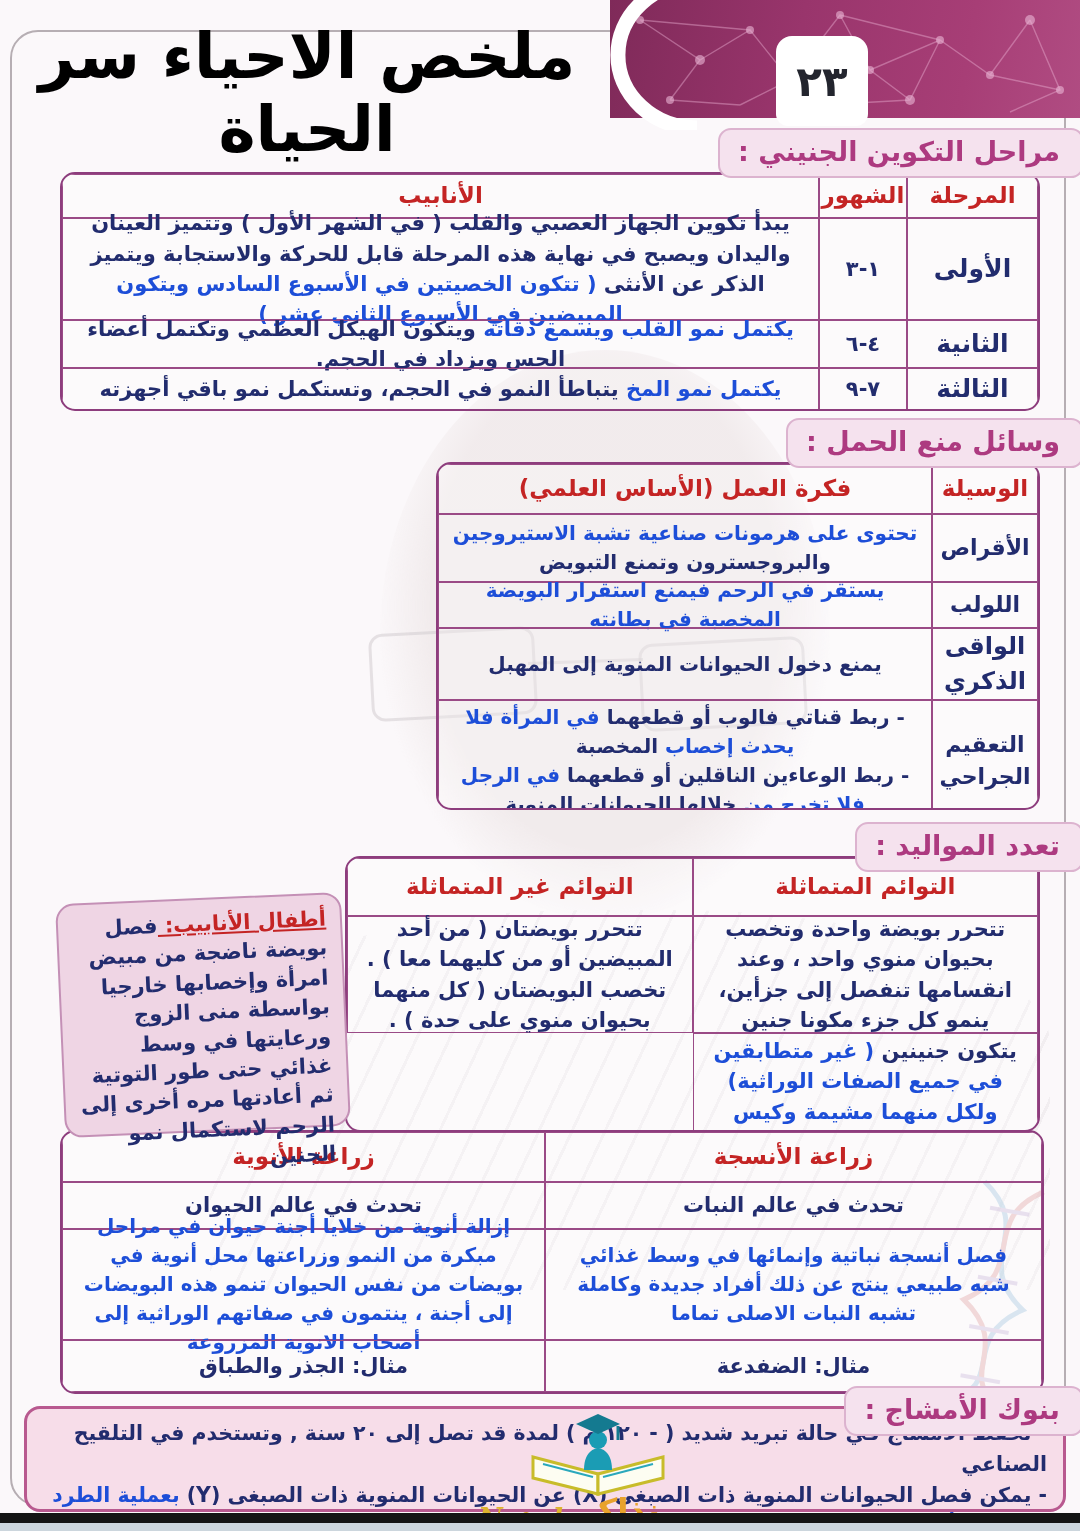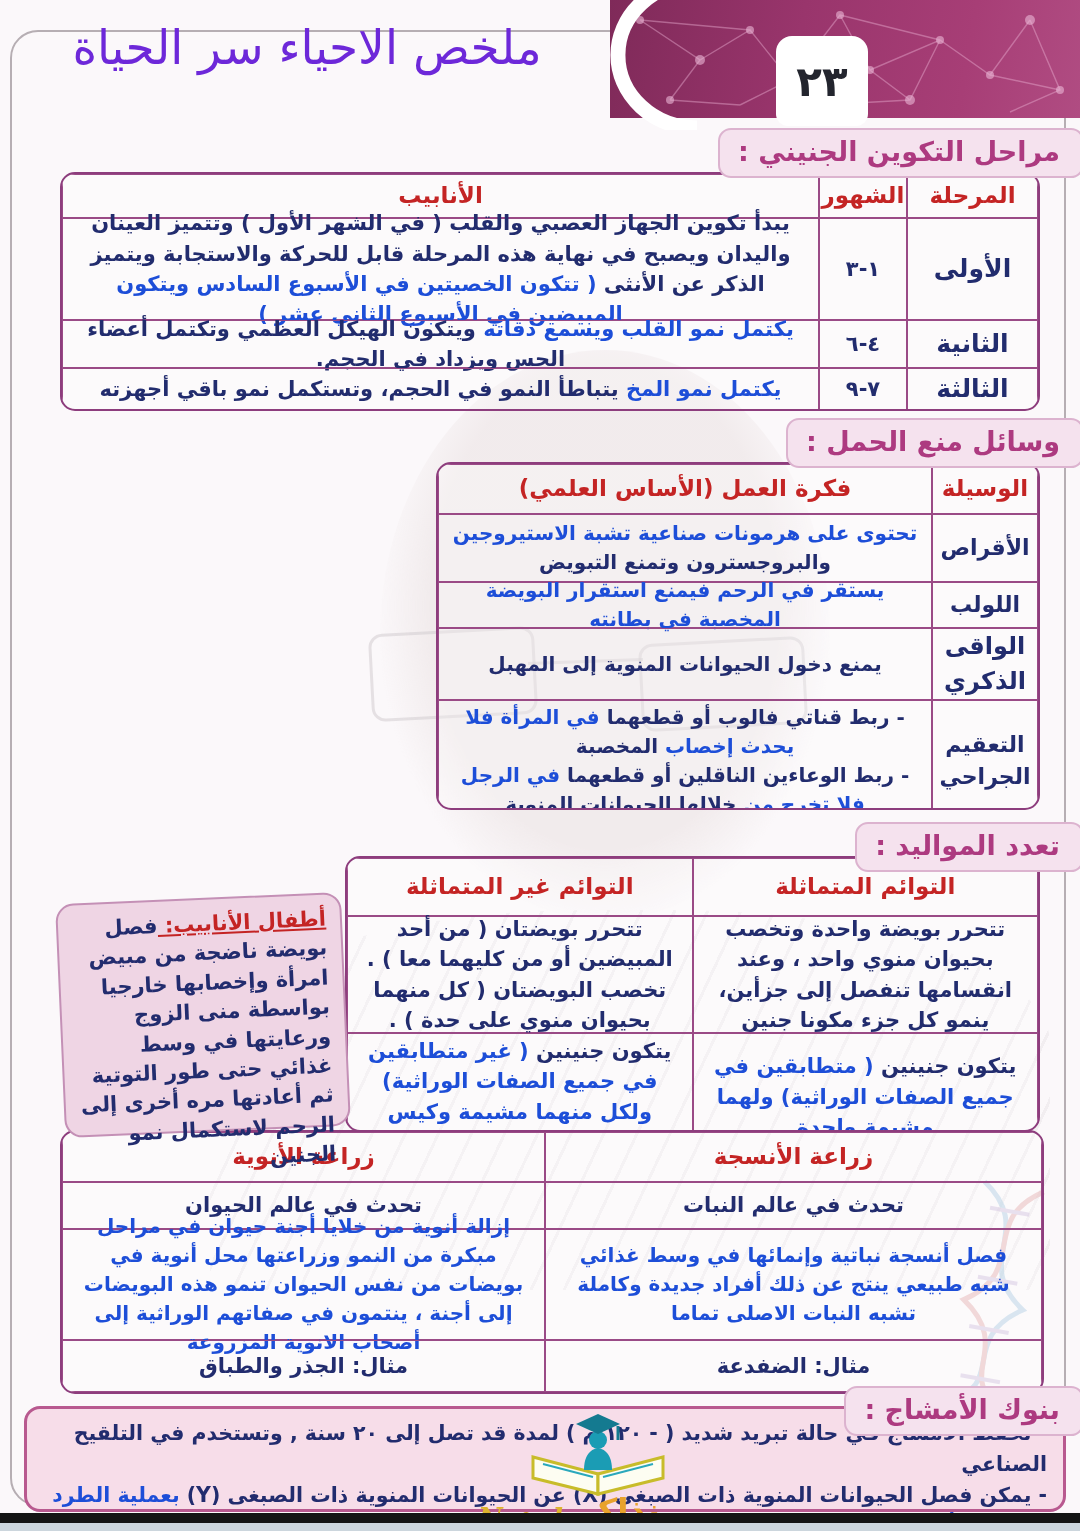--- a/index.html
+++ b/index.html
@@ -4,21 +4,21 @@
 <style>
   html,body{margin:0;padding:0;}
   body{font-family:"DejaVu Sans",sans-serif;background:#e8e8e8;}
   #page{position:relative;width:1080px;height:1531px;background:#fbf8fa;overflow:hidden;}
 
   
   .banner{position:absolute;left:610px;top:0;width:470px;height:118px;
     background:linear-gradient(100deg,#7f2a59 0%,#99356c 40%,#a73e76 75%,#b04c82 100%);}
   .paren-svg{position:absolute;left:585px;top:-10px;}
   .page-title{position:absolute;left:4px;top:20px;width:606px;text-align:center;
-    font-size:47px;font-weight:400;color:#6d28d9;direction:rtl;letter-spacing:0;}
+    font-size:63px;font-weight:700;color:#000000;direction:rtl;letter-spacing:0;}
   .page-tab{position:absolute;left:776px;top:36px;width:92px;height:90px;background:#ffffff;
     border-radius:16px 16px 12px 12px;display:flex;align-items:center;justify-content:center;}
   .page-tab span{font-size:42px;font-weight:800;color:#23252e;}
 
   
   .frame{position:absolute;left:10px;top:30px;width:1052px;height:1472px;
     border:2px solid #b6aeb3;border-radius:28px;z-index:0;}
   .bar-black{position:absolute;left:0;top:1513px;width:1080px;height:10px;background:#141414;z-index:6;}
   .bar-gray{position:absolute;left:0;top:1523px;width:1080px;height:8px;background:#ccd6dd;z-index:6;}
 
@@ -175,21 +175,20 @@
   </div>
 
   <div class="tbl tbl3">
     <div class="c hdr">التوائم المتماثلة</div>
     <div class="c hdr">التوائم غير المتماثلة</div>
 
     <div class="c body-txt"><span><span class="seg navy">تتحرر بويضة واحدة وتخصب بحيوان منوي واحد ، وعند انقسامها تنفصل إلى جزأين، ينمو كل جزء مكونا جنين</span></span></div>
     <div class="c body-txt"><span><span class="seg navy">تتحرر بويضتان ( من أحد المبيضين أو من كليهما معا ) .
 تخصب البويضتان ( كل منهما بحيوان منوي على حدة ) .</span></span></div>
 
-    <div class="c body-txt"><span><span class="seg navy">يتكون جنينين </span><span class="seg red">( متطابقين في جميع الصفات الوراثية) ولهما مشيمة واحدة</span></span></div>
     <div class="c body-txt"><span><span class="seg navy">يتكون جنينين </span><span class="seg red">( غير متطابقين في جميع الصفات الوراثية) ولكل منهما مشيمة وكيس جنيني مستقل</span></span></div>
   </div>
 
   <div class="ivf"><span class="ivf-title">أطفال الأنابيب: </span><span>فصل بويضة ناضجة من مبيض امرأة وإخصابها خارجيا بواسطة منى الزوج ورعايتها في وسط غذائي حتى طور التوتية ثم أعادتها مره أخرى إلى الرحم لاستكمال نمو الجنين</span></div>
 
   <div class="tbl tbl4">
     <div class="c hdr">زراعة الأنسجة</div>
     <div class="c hdr">زراعة الأنوية</div>
 
     <div class="c body-txt navy">تحدث في عالم النبات</div>

